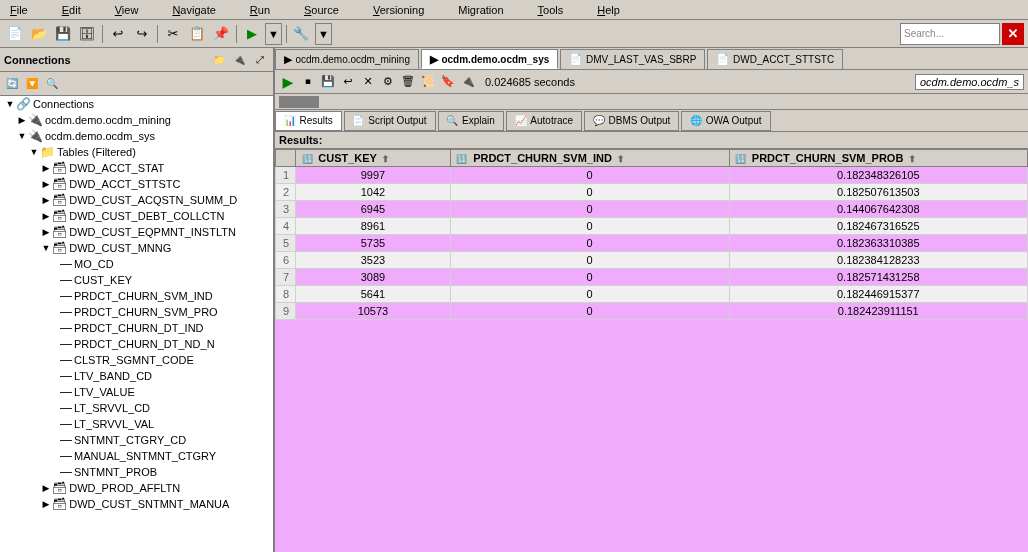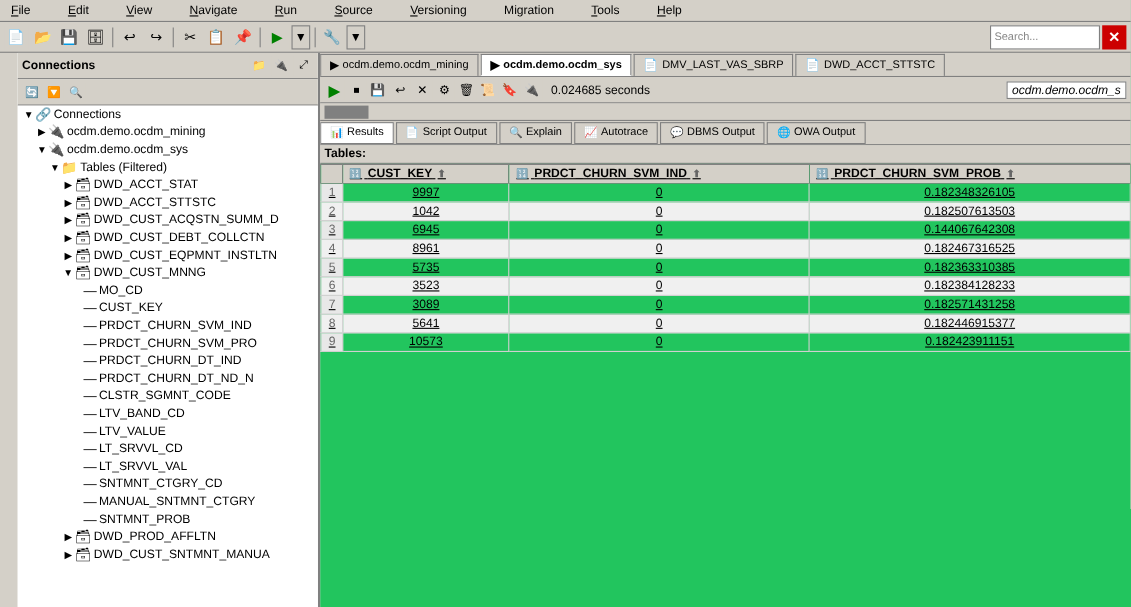--- a/index.html
+++ b/index.html
@@ -56,21 +56,20 @@
       display: flex;
       flex-direction: column;
       height: calc(552px - 48px);
     }
 
     
     .content-area {
       display: flex;
       flex: 1;
       overflow: hidden;
-      padding-left: 16px;
     }
 
     
     .left-panel {
       width: 275px;
       background: #ffffff;
       border-right: 2px solid #808080;
       display: flex;
       flex-direction: column;
       overflow: hidden;
@@ -246,22 +245,21 @@
     }
     .results-tab.active {
       background: #ffffff;
     }
     .results-tab-icon { margin-right: 3px; }
 
     
     .data-table-container {
       flex: 1;
       overflow: auto;
-      background: #22c55e;
-      text-decoration: underline;
+      background: #f0abfc;
     }
     .data-table {
       width: 100%;
       border-collapse: collapse;
       font-size: 11px;
     }
     .data-table th {
       background: #d4d0c8;
       border: 1px solid #808080;
       padding: 2px 6px;
@@ -551,21 +549,21 @@
           </div>
           <div class="results-tab">
             <span class="results-tab-icon">💬</span>
             <span>DBMS Output</span>
           </div>
           <div class="results-tab">
             <span class="results-tab-icon">🌐</span>
             <span>OWA Output</span>
           </div>
         </div>
-        <div style="padding:2px 4px; background:#d4d0c8; font-size:11px; font-weight:bold; border-bottom:1px solid #808080;">Tables:</div>
+        <div style="padding:2px 4px; background:#d4d0c8; font-size:11px; font-weight:bold; border-bottom:1px solid #808080;">Results:</div>
         <div class="data-table-container">
           <table class="data-table">
             <thead>
               <tr>
                 <th class="row-num-col"></th>
                 <th>
                   <span style="font-size:9px; margin-right:2px;">🔢</span>
                   <span>CUST_KEY</span>
                   <span class="sort-icon">⬆</span>
                 </th>

